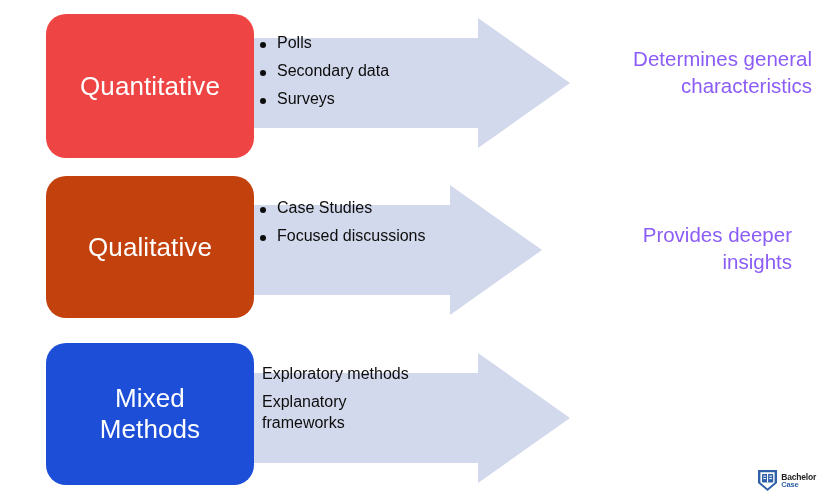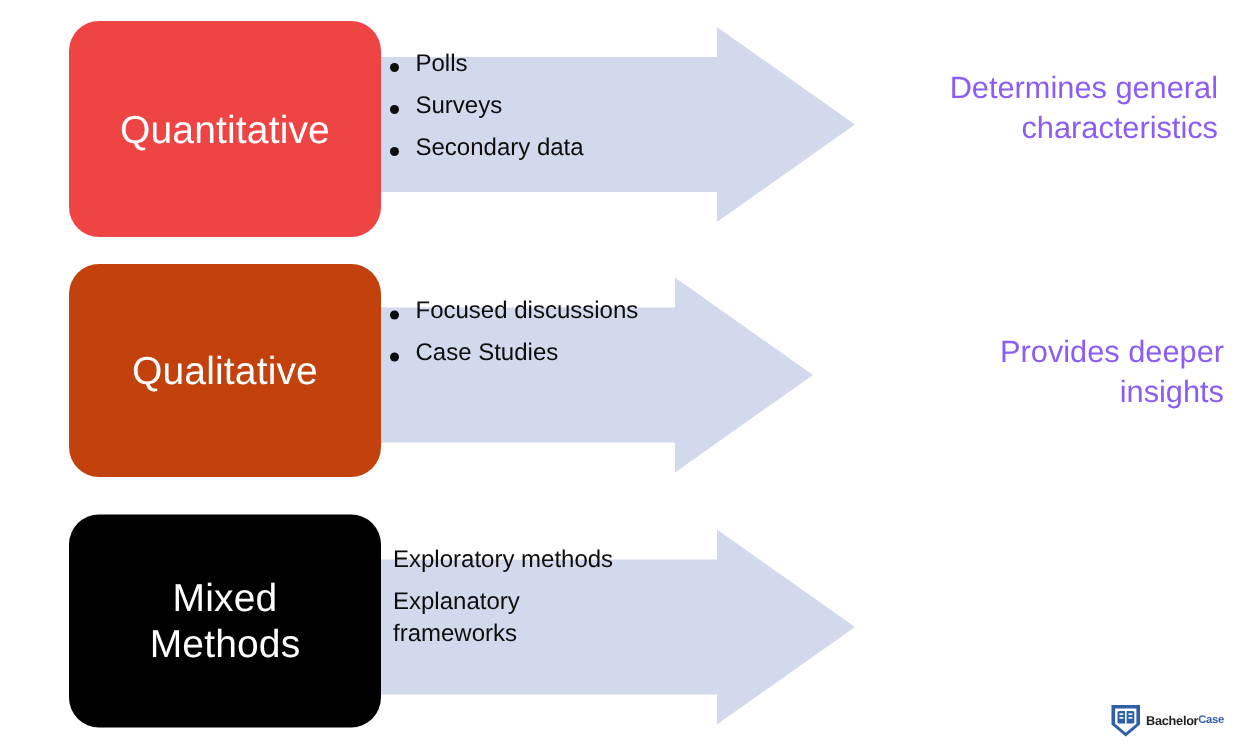--- a/index.html
+++ b/index.html
@@ -109,21 +109,21 @@
     gap: 3px;
     z-index: 5;
   }
   .logo-mark {
     width: 21px;
     height: 23px;
     flex: none;
   }
   .logo-text {
     display: flex;
-    flex-direction: row;
+    flex-direction: column;
     line-height: 1;
   }
   .logo-text .l1 {
     font-size: 8.5px;
     font-weight: bold;
     color: #1f1f1f;
     letter-spacing: -.2px;
   }
   .logo-text .l2 {
     font-size: 7.5px;
@@ -139,47 +139,47 @@
 
   <div class="row" style="top:0px;height:168px;">
     <svg class="arrow-svg" style="top:18px;" width="340" height="130" viewBox="0 0 340 130">
       <polygon points="0,20 248,20 248,0 340,65 248,130 248,110 0,110" fill="#d3d9ec"></polygon>
     </svg>
     <div class="cat-box" style="top:14px;height:144px;background:#ef4444;">
       <span class="cat-label">Quantitative</span>
     </div>
     <ul class="bullets" style="left:258px;top:33px;width:215px;">
       <li>Polls</li>
+      <li>Secondary data</li>
       <li>Surveys</li>
-      <li>Secondary data</li>
     </ul>
     <div class="outcome" style="left:560px;top:45px;width:252px;">Determines general
 characteristics</div>
   </div>
 
   <div class="row" style="top:168px;height:166px;">
     <svg class="arrow-svg" style="top:17px;" width="312" height="130" viewBox="0 0 312 130">
       <polygon points="0,20 220,20 220,0 312,65 220,130 220,110 0,110" fill="#d3d9ec"></polygon>
     </svg>
     <div class="cat-box" style="top:8px;height:142px;background:#c2410c;">
       <span class="cat-label">Qualitative</span>
     </div>
     <ul class="bullets" style="left:258px;top:30px;width:235px;">
+      <li>Case Studies</li>
       <li>Focused discussions</li>
-      <li>Case Studies</li>
     </ul>
-    <div class="outcome" style="left:564px;top:53px;width:252px;">Provides deeper
+    <div class="outcome" style="left:540px;top:53px;width:252px;">Provides deeper
 insights</div>
   </div>
 
   <div class="row" style="top:334px;height:166px;">
     <svg class="arrow-svg" style="top:19px;" width="340" height="130" viewBox="0 0 340 130">
       <polygon points="0,20 248,20 248,0 340,65 248,130 248,110 0,110" fill="#d3d9ec"></polygon>
     </svg>
-    <div class="cat-box" style="top:9px;height:142px;background:#000000;">
+    <div class="cat-box" style="top:9px;height:142px;background:#1d4ed8;">
       <span class="cat-label">Mixed
 Methods</span>
     </div>
     <ul class="bullets" style="left:243px;top:30px;width:250px;">
       <li>Exploratory methods</li>
       <li>Explanatory
 frameworks</li>
     </ul>
   </div>
 

